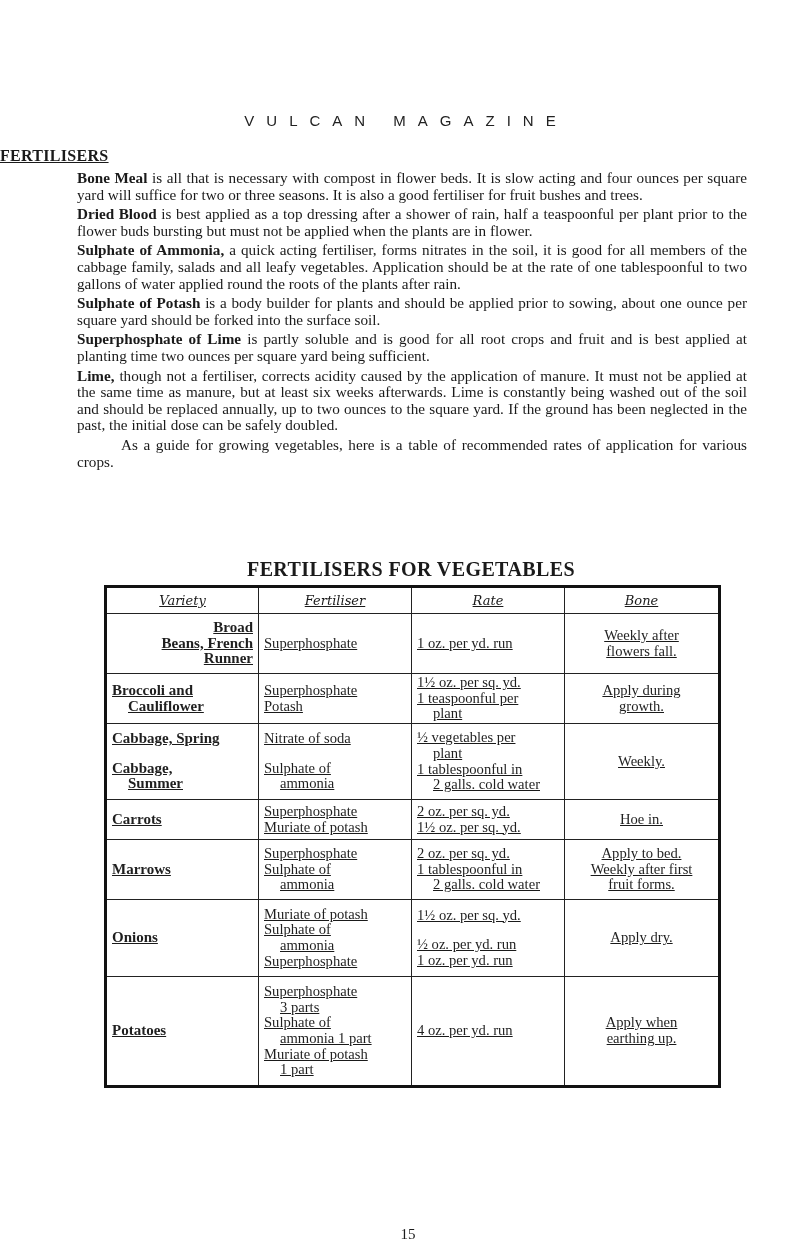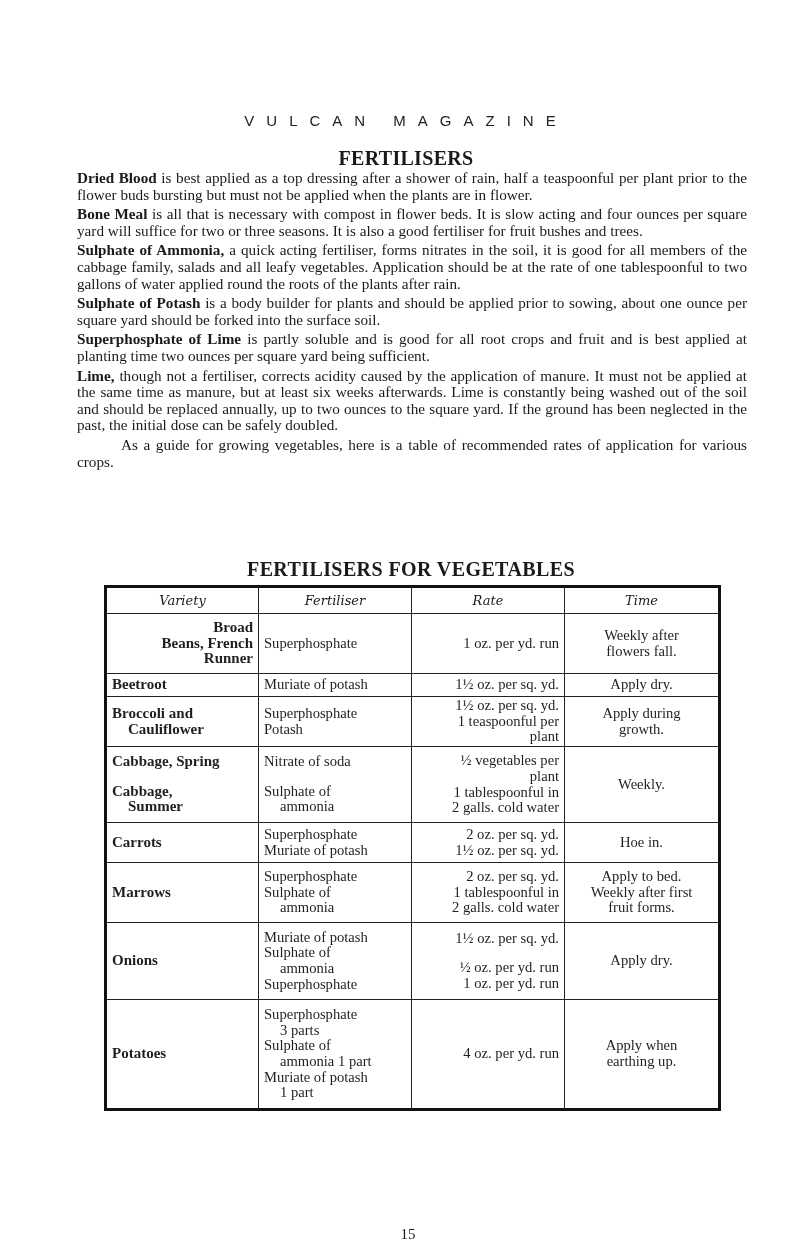--- a/index.html
+++ b/index.html
@@ -6,76 +6,76 @@
   body {
     width: 812px; height: 1258px; position: relative; overflow: hidden;
     font-family: "Liberation Serif", "DejaVu Serif", serif; color: #1a1a1a;
   }
   .masthead {
     position: absolute; top: 104px; left: 0; width: 812px; text-align: center;
     font-family: "Liberation Sans", "DejaVu Sans", sans-serif;
     font-size: 15px; letter-spacing: 12px; color: #222; font-weight: normal; margin-top: 8px;
   }
   .title {
-    position: absolute; top: 147px; left: 0; width: 812px; text-align: center;
-    font-size: 20px; font-weight: bold; letter-spacing: 0.3px;
+    position: absolute; top: 147px; left: 0; width: 812px; text-align: left;
+    font-size: 16px; font-weight: bold; letter-spacing: 0.3px; text-decoration: underline;
   }
   .body-text {
     position: absolute; left: 77px; width: 670px; top: 170px;
     font-size: 15.2px; line-height: 16.6px; text-align: justify;
   }
   .body-text p { margin: 0 0 3px 0; }
   .body-text b { font-weight: bold; }
   .body-text .indent { text-indent: 44px; }
   .table-title {
     position: absolute; top: 558px; left: 0; width: 822px; text-align: center;
     font-size: 20px; font-weight: bold; letter-spacing: 0.4px;
   }
   .table-wrap {
     position: absolute; left: 104px; top: 585px; width: 614px;
   }
   table {
     border-collapse: collapse; width: 614px; table-layout: fixed;
     border-top: 3px solid #111; border-bottom: 3px solid #111;
     border-left: 3px solid #111; border-right: 3px solid #111;
-    font-size: 14.6px; line-height: 15.6px;
+    font-size: 14.6px; line-height: 15.6px; text-decoration: underline;
   }
   col.c1 { width: 153px; } col.c2 { width: 153px; } col.c3 { width: 153px; } col.c4 { width: 155px; }
   th {
     font-weight: normal; font-style: italic; font-family: "DejaVu Serif", serif;
     font-size: 13px; height: 25px; border-bottom: 1.5px solid #222;
     border-right: 1.5px solid #222; text-align: center; padding: 0;
   }
   td {
     border-right: 1.5px solid #222; border-bottom: 1.5px solid #222;
     vertical-align: middle; padding: 1px 5px; color: #1f1f1f;
   }
   th:last-child, td:last-child { border-right: none; }
   tr:last-child td { border-bottom: none; }
   td.variety { font-weight: bold; font-size: 15px; }
   td.variety.right { text-align: right; }
   td.time { text-align: center; }
   td .line { display: block; }
   td .sub { padding-left: 16px; display: block; }
-  td.rate { white-space: nowrap; text-align: right; }
+  td.rate { white-space: nowrap; }
   .gap { display: block; height: 14px; }
   .page-num {
     position: absolute; top: 1226px; left: 0; width: 816px; text-align: center;
     font-size: 15px;
   }
 </style>
 </head>
 <body>
 
 <div class="masthead">VULCAN MAGAZINE</div>
 <div class="title">FERTILISERS</div>
 
 <div class="body-text">
+  <p><b>Bone Meal</b><span> is all that is necessary with compost in flower beds.  It is slow acting and four ounces per square yard will suffice for two or three seasons.  It is also a good fertiliser for fruit bushes and trees.</span></p>
   <p><b>Dried Blood</b><span> is best applied as a top dressing after a shower of rain, half a teaspoonful per plant prior to the flower buds bursting but must not be applied when the plants are in flower.</span></p>
-  <p><b>Bone Meal</b><span> is all that is necessary with compost in flower beds.  It is slow acting and four ounces per square yard will suffice for two or three seasons.  It is also a good fertiliser for fruit bushes and trees.</span></p>
   <p><b>Sulphate of Ammonia,</b><span> a quick acting fertiliser, forms nitrates in the soil, it is good for all members of the cabbage family, salads and all leafy vegetables.  Application should be at the rate of one tablespoonful to two gallons of water applied round the roots of the plants after rain.</span></p>
   <p><b>Sulphate of Potash</b><span> is a body builder for plants and should be applied prior to sowing, about one ounce per square yard should be forked into the surface soil.</span></p>
   <p><b>Superphosphate of Lime</b><span> is partly soluble and is good for all root crops and fruit and is best applied at planting time two ounces per square yard being sufficient.</span></p>
   <p><b>Lime,</b><span> though not a fertiliser, corrects acidity caused by the application of manure. It must not be applied at the same time as manure, but at least six weeks afterwards. Lime is constantly being washed out of the soil and should be replaced annually, up to two ounces to the square yard.  If the ground has been neglected in the past, the initial dose can be safely doubled.</span></p>
   <p class="indent">As a guide for growing vegetables, here is a table of recommended rates of application for various crops.</p>
 </div>
 
 <div class="table-title">FERTILISERS FOR VEGETABLES</div>
 
 <div class="table-wrap">
@@ -84,55 +84,41 @@
         <col class="c1">
         <col class="c2">
         <col class="c3">
         <col class="c4">
       </colgroup>
     <thead>
       <tr>
         <th>Variety</th>
         <th>Fertiliser</th>
         <th>Rate</th>
-        <th>Time</th>
+        <th>Bone</th>
       </tr>
     </thead>
     <tbody id="table-body">
         <tr style="height: 60px;">
           <td class="variety right">
             <span class="line">Broad</span>
             <span class="line">Beans, French</span>
             <span class="line">Runner</span>
           </td>
           <td class="fertiliser">
             <span class="line">Superphosphate</span>
           </td>
           <td class="rate">
             <span class="line">1 oz. per yd. run</span>
           </td>
           <td class="time">
             <span class="line">Weekly after</span>
             <span class="line">flowers fall.</span>
           </td>
         </tr>
-        <tr style="height: 23px;">
-          <td class="variety">
-            <span class="line">Beetroot</span>
-          </td>
-          <td class="fertiliser">
-            <span class="line">Muriate of potash</span>
-          </td>
-          <td class="rate">
-            <span class="line">1½ oz. per sq. yd.</span>
-          </td>
-          <td class="time">
-            <span class="line">Apply dry.</span>
-          </td>
-        </tr>
         <tr style="height: 50px;">
           <td class="variety">
             <span class="line">Broccoli and</span>
             <span class="sub">Cauliflower</span>
           </td>
           <td class="fertiliser">
             <span class="line">Superphosphate</span>
             <span class="line">Potash</span>
           </td>
           <td class="rate">

